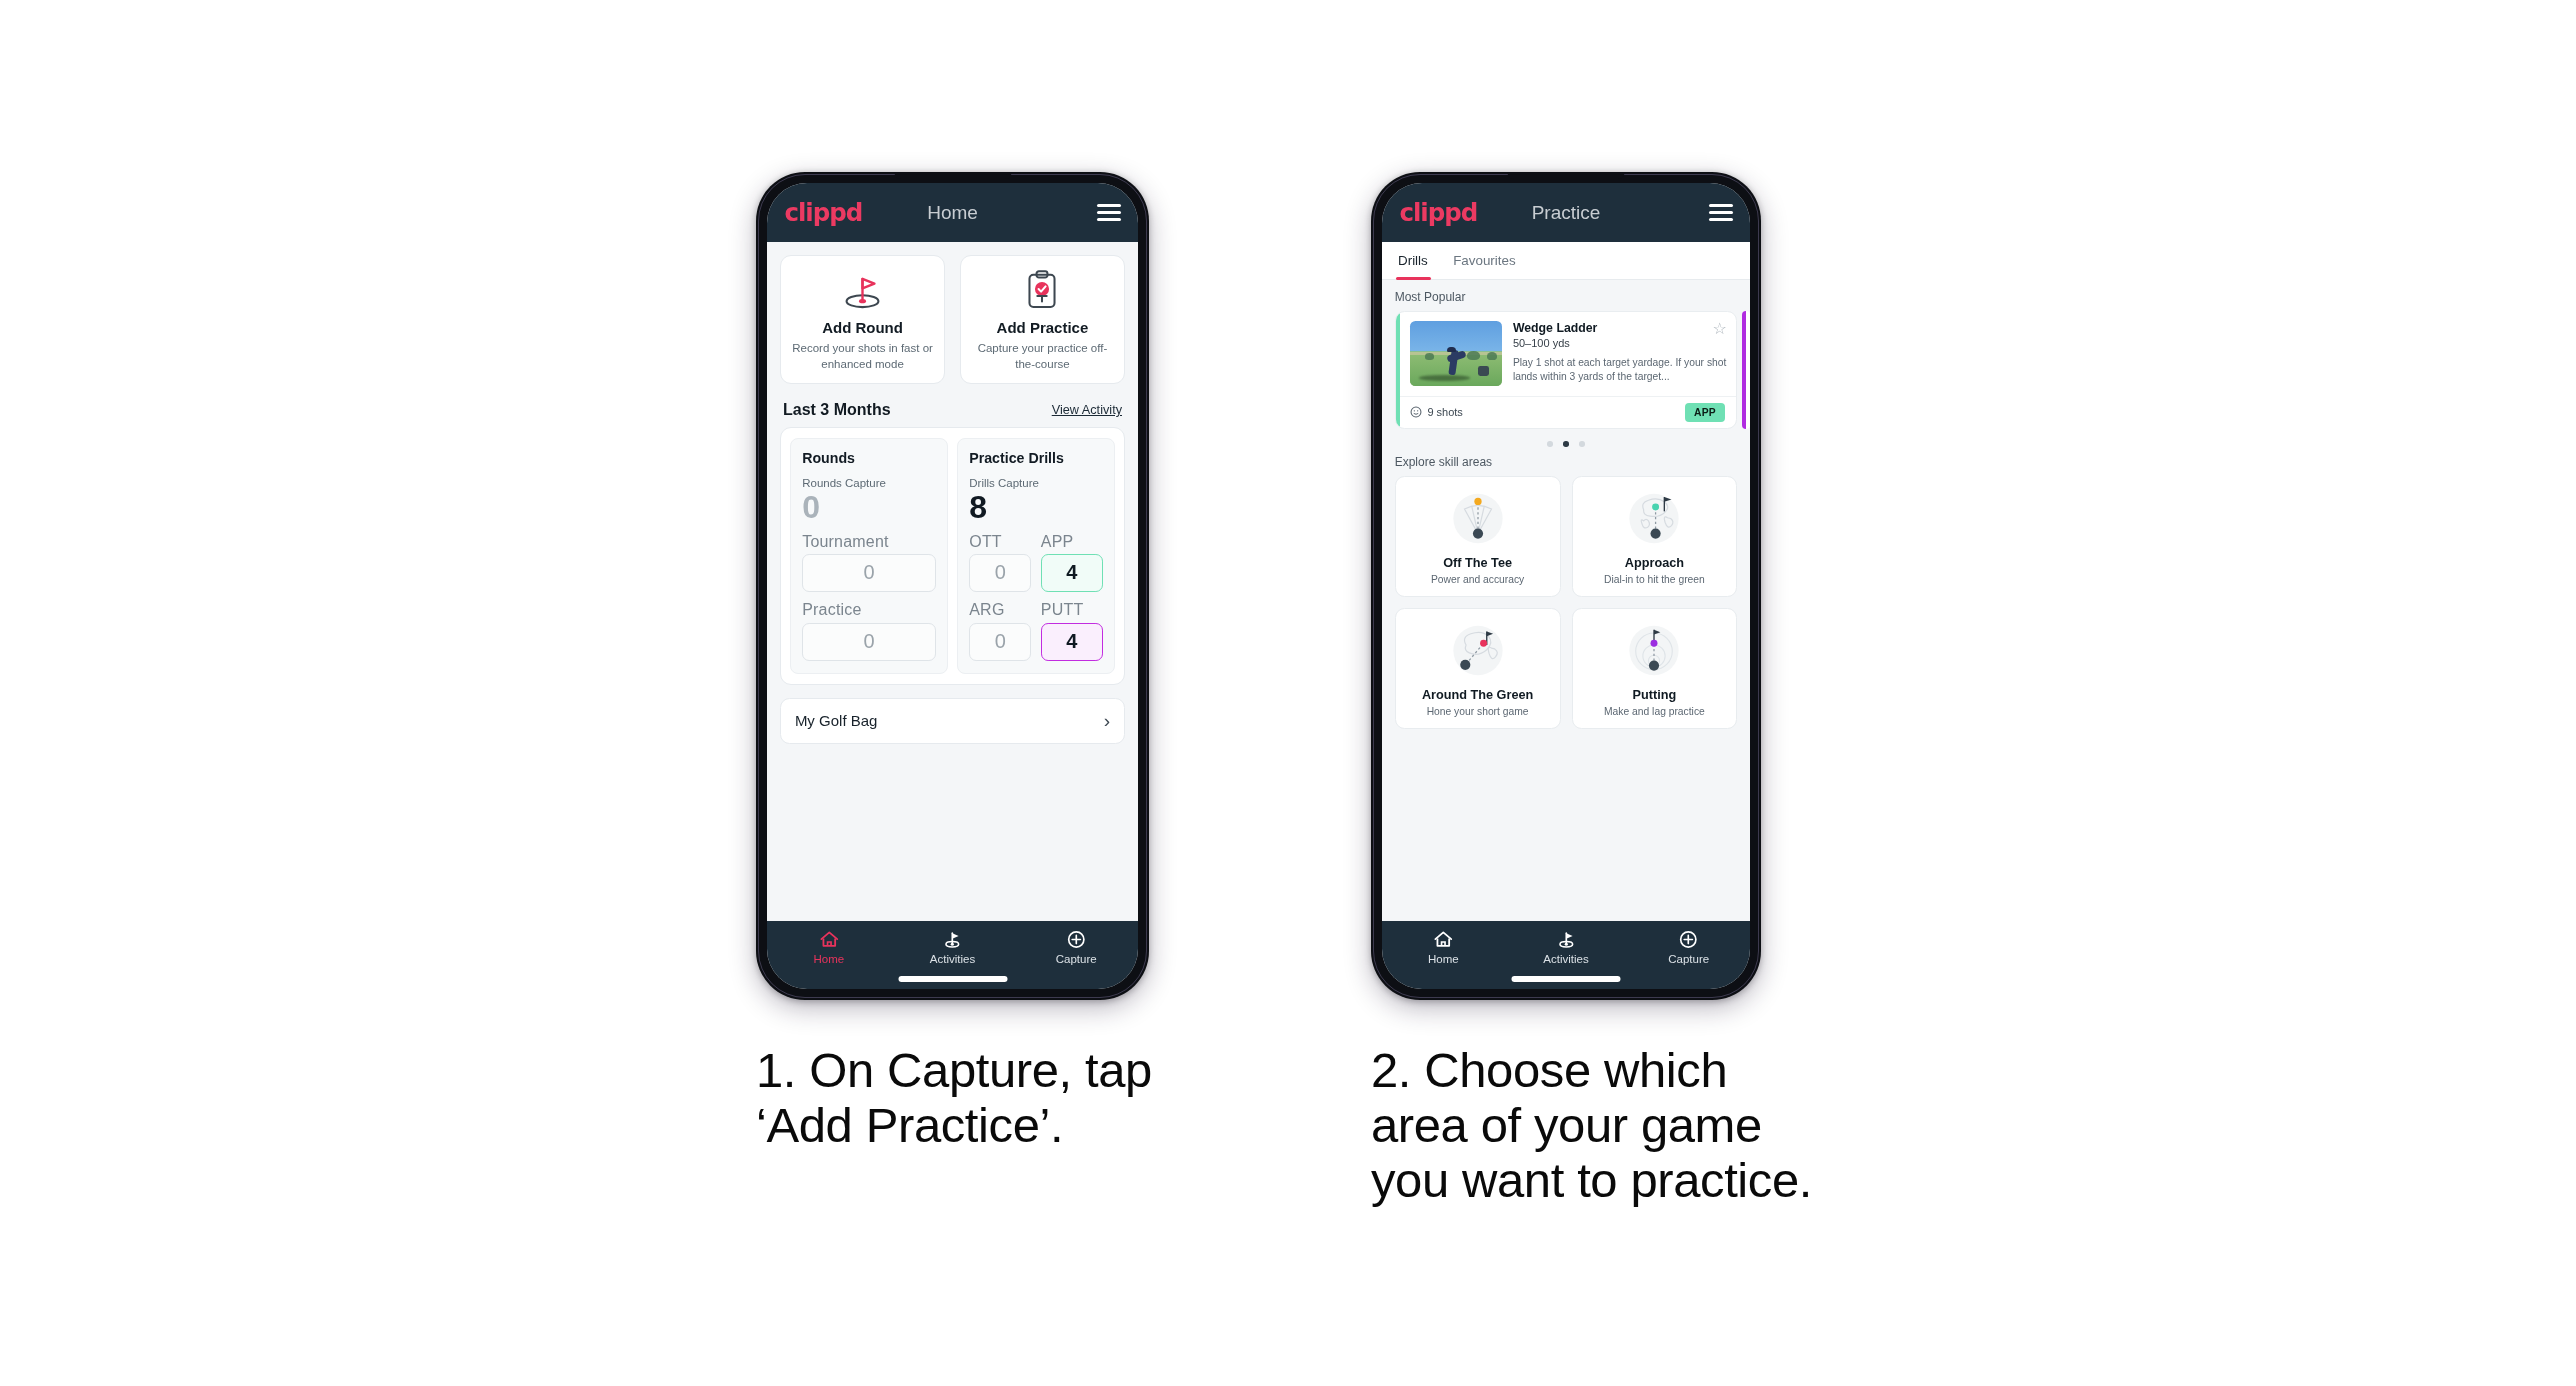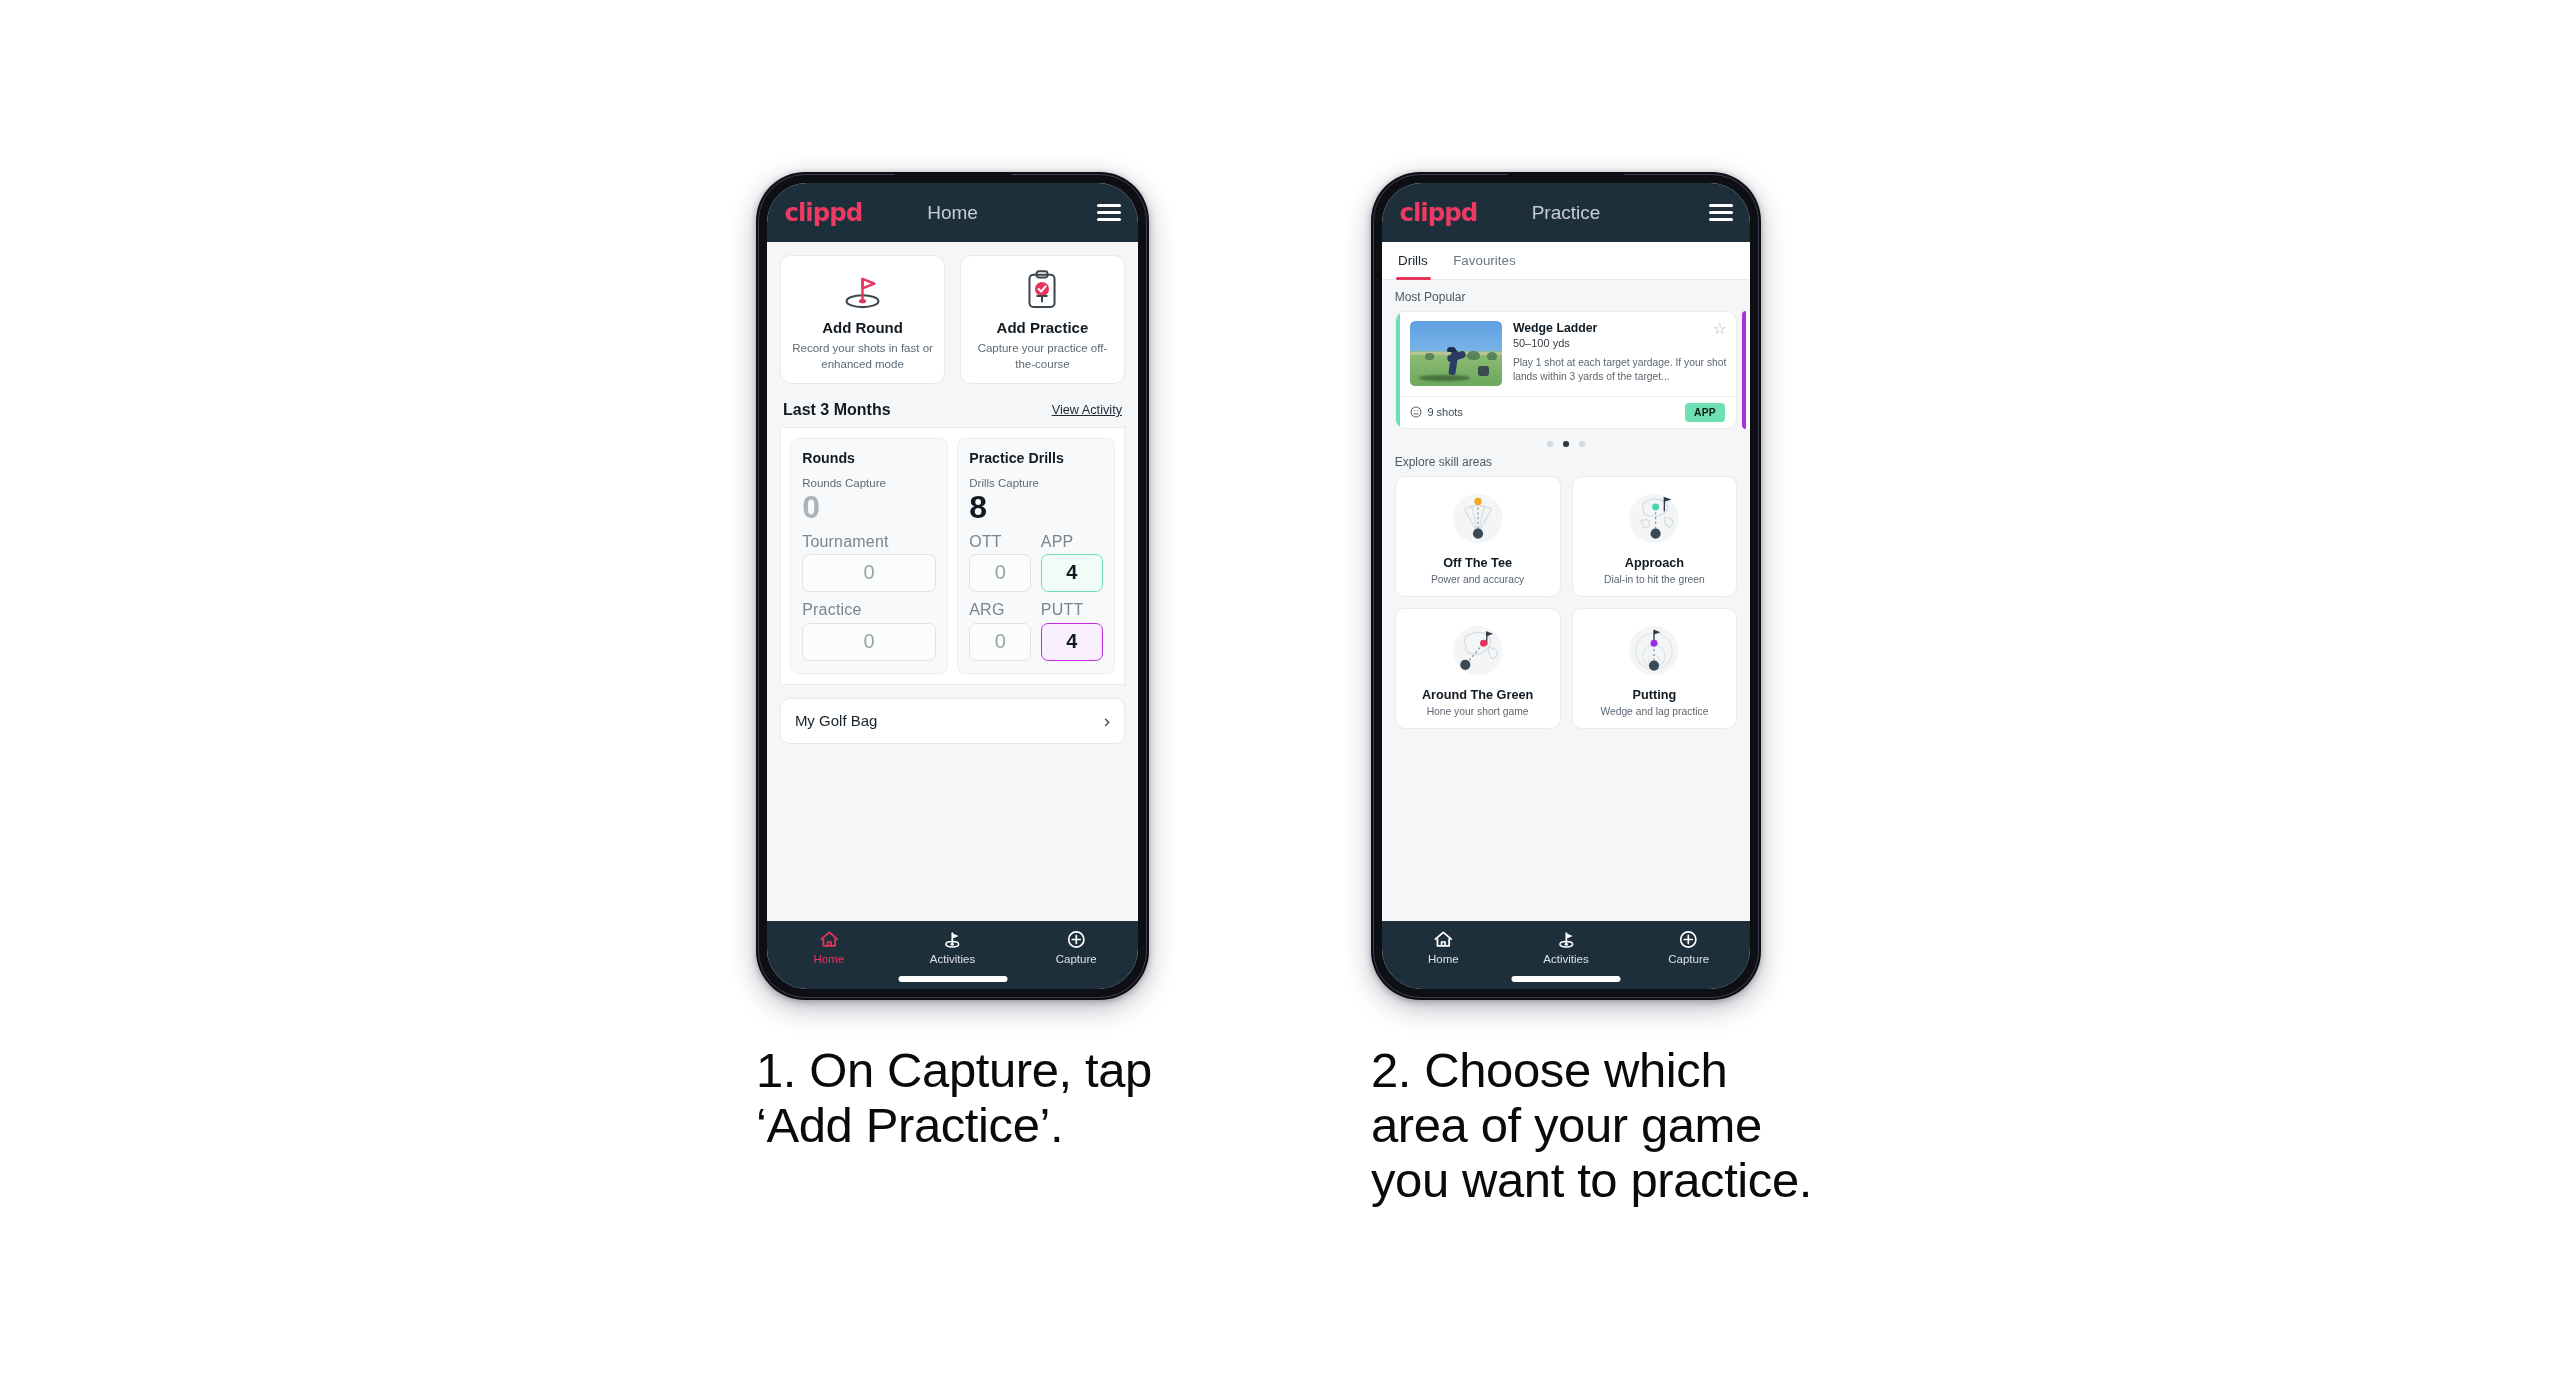--- a/index.html
+++ b/index.html
@@ -63,21 +63,21 @@
     padding:14.2px 8px 11px; text-align:center;
   }
   .quick-icon{ height:41px; display:flex; align-items:center; justify-content:center; margin-bottom:8px;}
   .quick-name{ font-size:15px; font-weight:700; color:#121b23; margin-bottom:5.5px;}
   .quick-desc{ font-size:11.5px; line-height:1.32; color:#5d6a74; }
 
   .last3{ display:flex; align-items:center; justify-content:space-between; padding:17.4px 16px 8px; }
   .view-activity{ font-size:12.7px; color:#1c2a36; text-decoration:underline; }
 
   .stats-card{
-    margin:0 12.7px; background:#fff; border:0.8px solid #e6eaee; border-radius:1px;
+    margin:0 12.7px; background:#fff; border:0.8px solid #e6eaee; border-radius:11px;
     padding:9.5px; display:flex; gap:0;
   }
   .stats-col{ flex:1; background:#f7f9fa; border:0.8px solid #eceff2; border-radius:8px; padding:11px 11px 12.7px; }
   .stats-col + .stats-col{ margin-left:9.5px; }
   .stats-head{ font-size:14.2px; font-weight:700; color:#121b23; margin-bottom:11px; }
   .stats-sub{ font-size:11.5px; color:#5d6a74; margin-bottom:1.6px;}
   .big-num{ font-size:32px; font-weight:700; line-height:1.08; margin-bottom:8px;}
   .big-zero{ color:#aab3ba; }
   .big-dark{ color:#111a22; }
   .minilabel{ font-size:16px; color:#7b858e; margin-bottom:3.2px; letter-spacing:0.2px;}
@@ -457,21 +457,21 @@
                   <circle cx="39" cy="44" r="14" fill="none" stroke="#dfe4e8" stroke-width="1.4"></circle>
                   <circle cx="39" cy="50" r="7" fill="none" stroke="#dfe4e8" stroke-width="1.4"></circle>
                   <path d="M39 30 L39 11" stroke="#2e3a45" stroke-width="1.7"></path>
                   <path d="M39 11 L47 14 L39 17 Z" fill="#2e3a45"></path>
                   <path d="M39 56 L39 28" stroke="#8f9aa3" stroke-width="1.6" stroke-dasharray="3 3"></path>
                   <circle cx="39" cy="28" r="4.4" fill="#9b2ee0"></circle>
                   <circle cx="39" cy="56" r="6.4" fill="#3b4954"></circle>
                 </svg>
               </div>
               <div class="skill-name">Putting</div>
-              <div class="skill-desc">Wedge and lag practice</div>
+              <div class="skill-desc">Make and lag practice</div>
             </div>
 
           </div>
         </div>
 
       </div>
 
       <div class="botnav">
         <div class="navitem">
           <svg width="20.6" height="19" viewBox="0 0 26 24">

